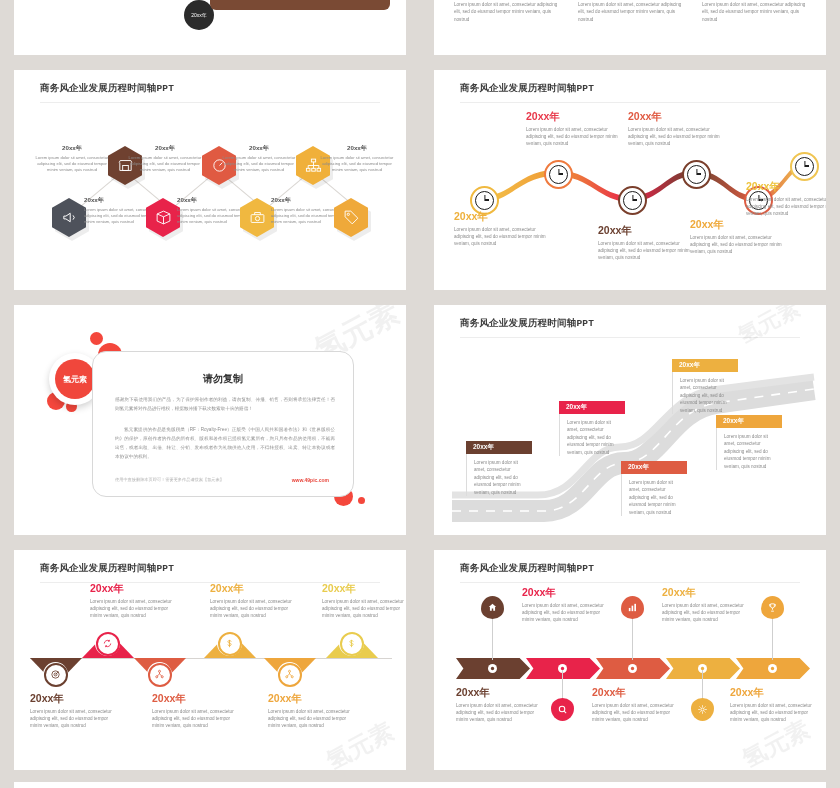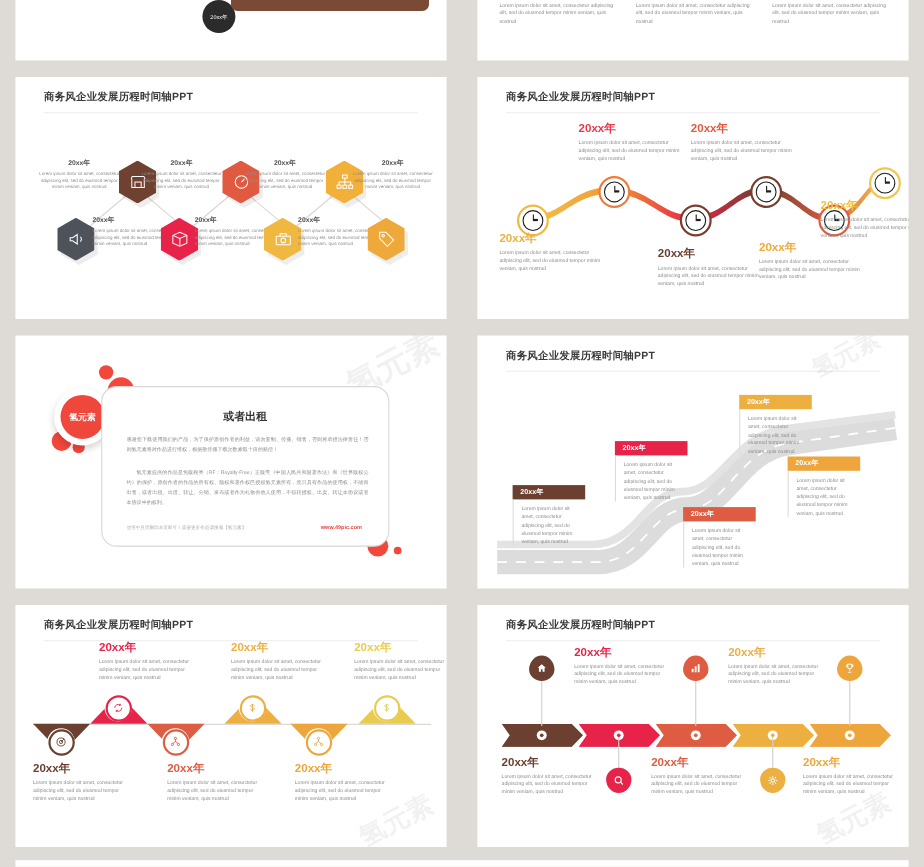--- a/index.html
+++ b/index.html
@@ -9,20 +9,21 @@
     font-family:"Liberation Sans","DejaVu Sans",sans-serif;
   }
   .board{position:relative;width:840px;height:788px;}
 
   
   .slide{position:absolute;background:#ffffff;overflow:hidden;}
   .s-title{
     position:absolute;left:26px;top:12px;
     font-size:9.5px;font-weight:bold;color:#3b3b3b;letter-spacing:.2px;
     white-space:nowrap;
+    font-family:Liberation Mono, monospace;
   }
   .s-rule{position:absolute;left:26px;right:26px;top:32px;height:1px;background:#ededed;}
 
   
   .yr{font-weight:bold;white-space:nowrap;}
   .body-txt{color:#8b8b8b;line-height:1.52;}
 
   
   .hexwrap{position:absolute;inset:0;}
   .hex{position:absolute;width:34px;height:39px;
@@ -330,21 +331,21 @@
     <div class="dot" style="left:33px;top:87px;width:18px;height:18px;"></div>
     <div class="dot" style="left:52px;top:96px;width:11px;height:11px;"></div>
     <div class="dot" style="left:320px;top:182px;width:19px;height:19px;"></div>
     <div class="dot" style="left:344px;top:192px;width:7px;height:7px;"></div>
 
     <div class="badge">
       <i>氢元素</i>
     </div>
 
     <div class="cp-card">
-      <div class="cp-h">或者出租</div>
+      <div class="cp-h">请勿复制</div>
       <div class="cp-p" style="top:44px;">感谢您下载使用我们的产品，为了保护原创作者的利益，请勿复制、传播、销售，否则将承担法律责任！否则氢元素将对作品进行维权，根据散传播下载次数索取十倍的赔偿！</div>
       <div class="cp-p" style="top:74px;text-indent:9px;">氢元素提供的作品是免版税类（RF：Royalty-Free）正版受《中国人民共和国著作法》和《世界版权公约》的保护，原创作者的作品的所有权、版权和著作权已授权氢元素所有，您只具有作品的使用权，不能再出售，或者出租、出借、转让、分销、发布或者作为礼物供他人使用，不得转授权、出卖、转让本协议或者本协议中的权利。</div>
       <div class="cp-foot">使用中直接删除本页即可！需要更多作品请搜索【氢元素】</div>
       <div class="cp-url">www.49pic.com</div>
     </div>
   </div>
 
   <div class="slide" style="left:434px;top:305px;width:392px;height:230px;">
     <div class="s-title">商务风企业发展历程时间轴PPT</div>
     <div class="s-rule"></div>

